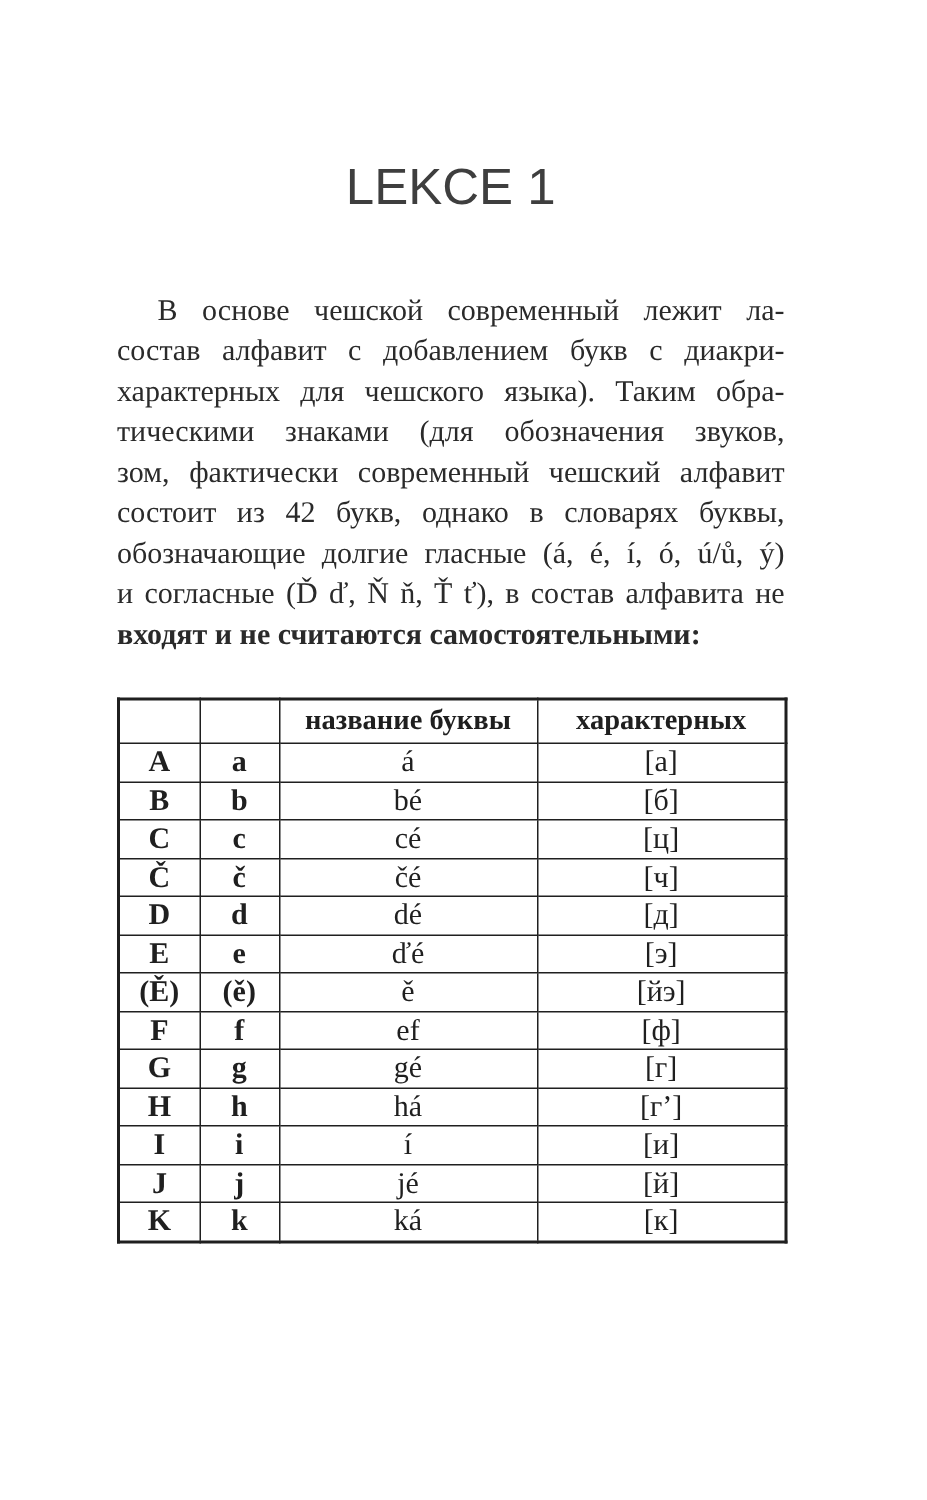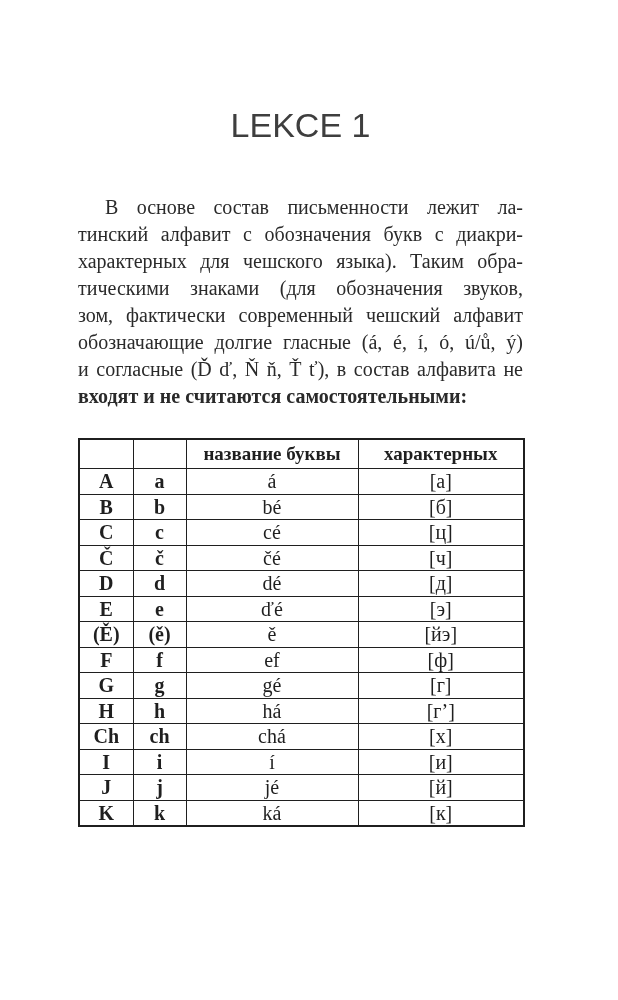--- a/index.html
+++ b/index.html
@@ -64,25 +64,26 @@
 </head>
 <body>
 
 <div class="page">
 
   <header class="chapter-heading">
     <div>LEKCE 1</div>
   </header>
 
   <section class="intro" id="intro-paragraph">
-      <div class="para-line first">В основе состав письменности лежит ла-</div>
-      <div class="para-line">тинский алфавит с обозначения букв с диакри-</div>
+      <div class="para-line first">В основе чешской современный лежит ла-</div>
+      <div class="para-line">состав алфавит с добавлением букв с диакри-</div>
       <div class="para-line">характерных для чешского языка). Таким обра-</div>
       <div class="para-line">тическими знаками (для обозначения звуков,</div>
       <div class="para-line">зом, фактически современный чешский алфавит</div>
+      <div class="para-line">состоит из 42 букв, однако в словарях буквы,</div>
       <div class="para-line">обозначающие долгие гласные (á, é, í, ó, ú/ů, ý)</div>
       <div class="para-line">и согласные (Ď ď, Ň ň, Ť ť), в состав алфавита не</div>
       <div class="para-line last">входят и не считаются самостоятельными:</div>
     </section>
 
   <table class="alphabet">
     <colgroup>
       <col style="width:54px">
       <col style="width:53px">
       <col style="width:172px">
@@ -151,26 +152,20 @@
           <td class="col2">gé</td>
           <td class="col3">[г]</td>
         </tr>
         <tr>
           <td class="col0">H</td>
           <td class="col1">h</td>
           <td class="col2">há</td>
           <td class="col3">[г’]</td>
         </tr>
         <tr>
-          <td class="col0">Ch</td>
-          <td class="col1">ch</td>
-          <td class="col2">chá</td>
-          <td class="col3">[х]</td>
-        </tr>
-        <tr>
           <td class="col0">I</td>
           <td class="col1">i</td>
           <td class="col2">í</td>
           <td class="col3">[и]</td>
         </tr>
         <tr>
           <td class="col0">J</td>
           <td class="col1">j</td>
           <td class="col2">jé</td>
           <td class="col3">[й]</td>

